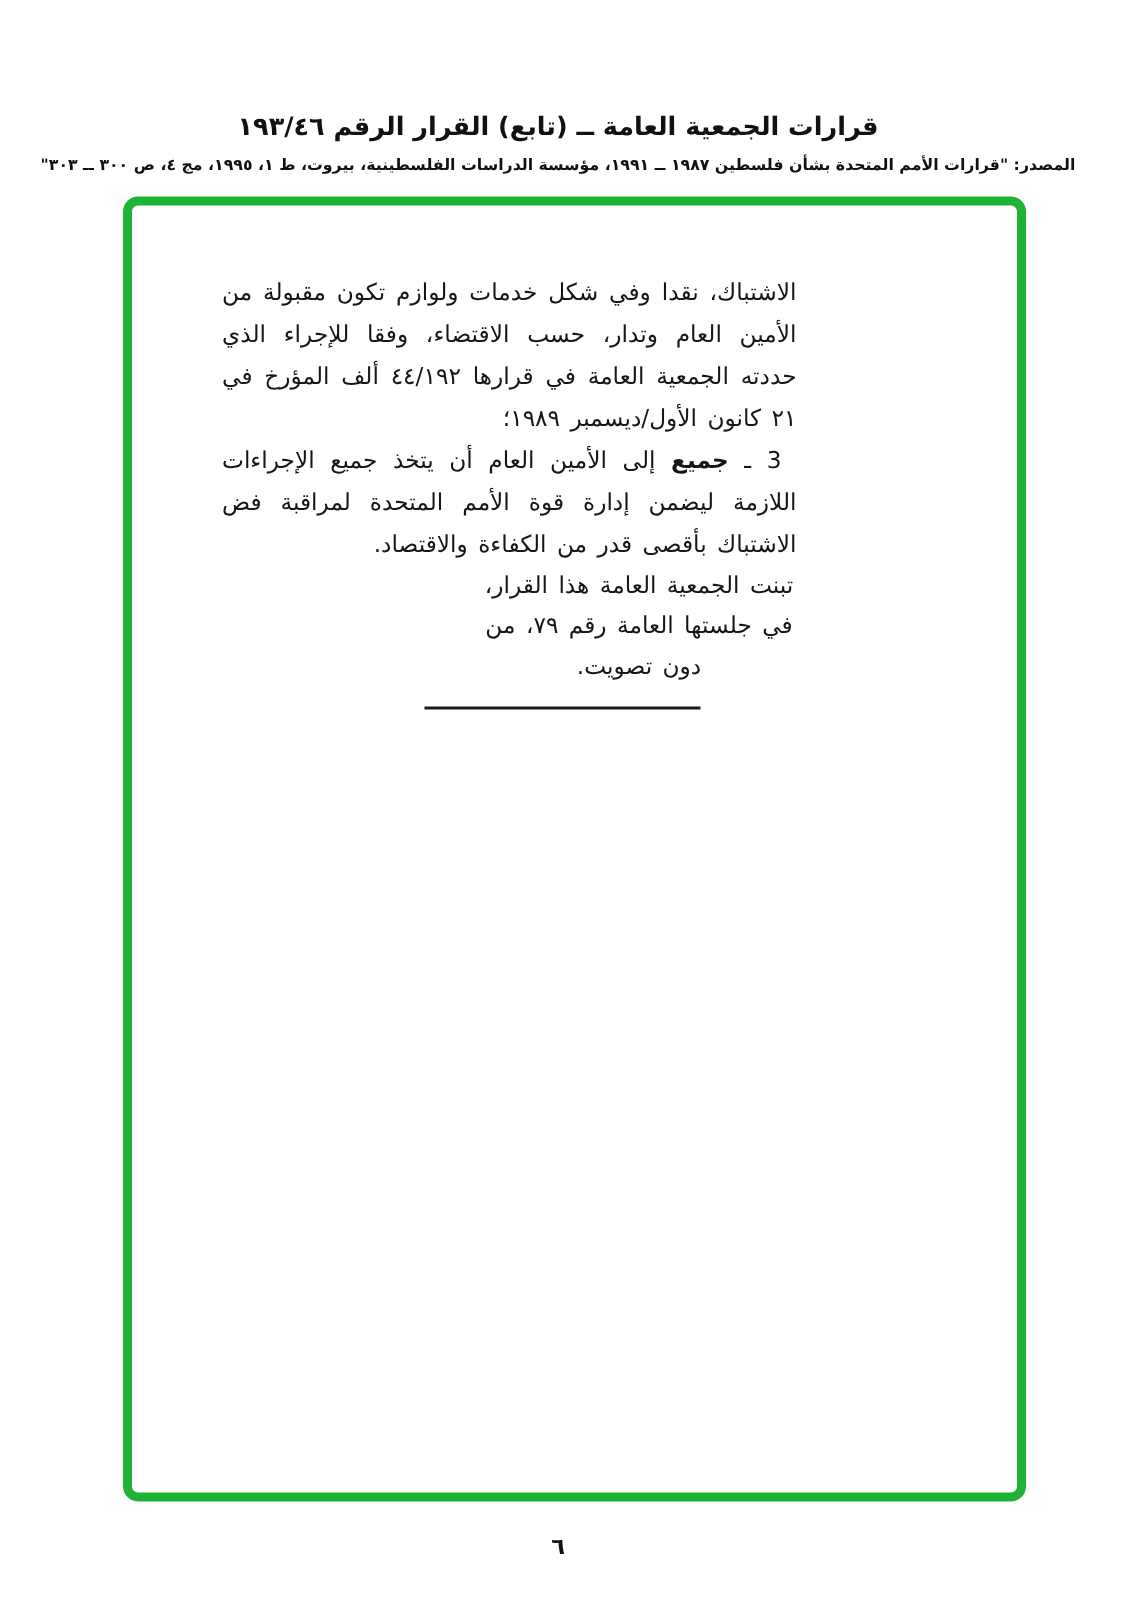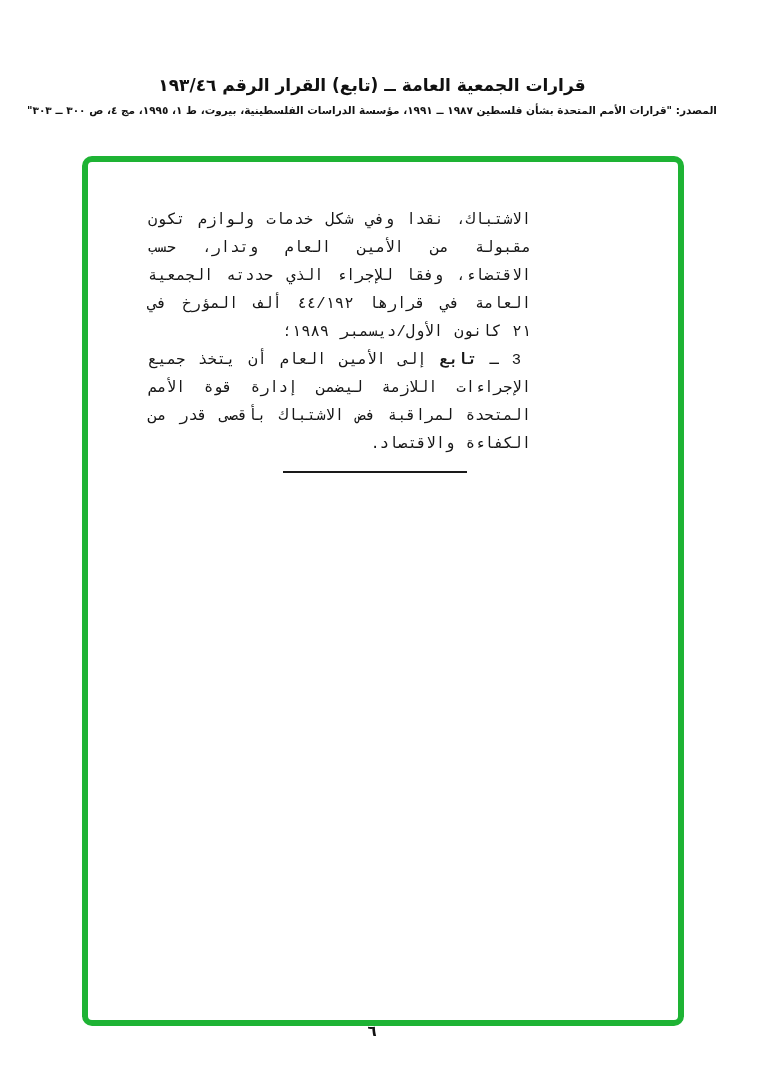--- a/index.html
+++ b/index.html
@@ -35,28 +35,27 @@
     right: 0;
     text-align: center;
     font-size: 10.5px;
     font-weight: bold;
     color: #111111;
     letter-spacing: 0;
   }
   .green-frame {
     position: absolute;
     left: 82px;
-    top: 156px;
+    top: 131px;
     width: 602px;
     height: 870px;
     box-sizing: border-box;
     border: 6px solid #ef4444;
     border-radius: 10px;
     background: #ffffff;
-    font-family: Liberation Mono, monospace;
   }
   .text-block {
     position: absolute;
     top: 44px;
     right: 147px;
     width: 383px;
     font-size: 15.5px;
     line-height: 28px;
     text-align: justify;
     text-align-last: right;
@@ -103,22 +102,23 @@
 
   <h1 class="doc-title">قرارات الجمعية العامة ــ (تابع) القرار الرقم ١٩٣/٤٦</h1>
 
   <div class="doc-source">المصدر: "قرارات الأمم المتحدة بشأن فلسطين ١٩٨٧ ــ ١٩٩١، مؤسسة الدراسات الفلسطينية، بيروت، ط ١، ١٩٩٥، مج ٤، ص ٣٠٠ ــ ٣٠٣"</div>
 
   <div class="green-frame" style="border-color: rgb(30, 179, 52);">
     <div class="text-block">
 
       <p>الاشتباك، نقدا وفي شكل خدمات ولوازم تكون مقبولة من الأمين العام وتدار، حسب الاقتضاء، وفقا للإجراء الذي حددته الجمعية العامة في قرارها ٤٤/١٩٢ ألف المؤرخ في ٢١ كانون الأول/ديسمبر ١٩٨٩؛</p>
 
-      <p class="para-operative"><span>3 ـ</span> <span class="bold">تابع</span> <span>إلى الأمين العام أن يتخذ جميع الإجراءات اللازمة ليضمن إدارة قوة الأمم المتحدة لمراقبة فض الاشتباك بأقصى قدر من الكفاءة والاقتصاد.</span></p>
+      <p class="para-operative"><span>3 ـ</span> <span class="bold">جميع</span> <span>إلى الأمين العام أن يتخذ جميع الإجراءات اللازمة ليضمن إدارة قوة الأمم المتحدة لمراقبة فض الاشتباك بأقصى قدر من الكفاءة والاقتصاد.</span></p>
 
+      <p class="closing">تبنت الجمعية العامة هذا القرار، في جلستها العامة رقم ٧٩، من دون تصويت.</p>
 
       <div class="separator-rule" style="background: rgb(26, 26, 26);"></div>
 
     </div>
   </div>
 
   <div class="page-number">٦</div>
 
 </div>
 

